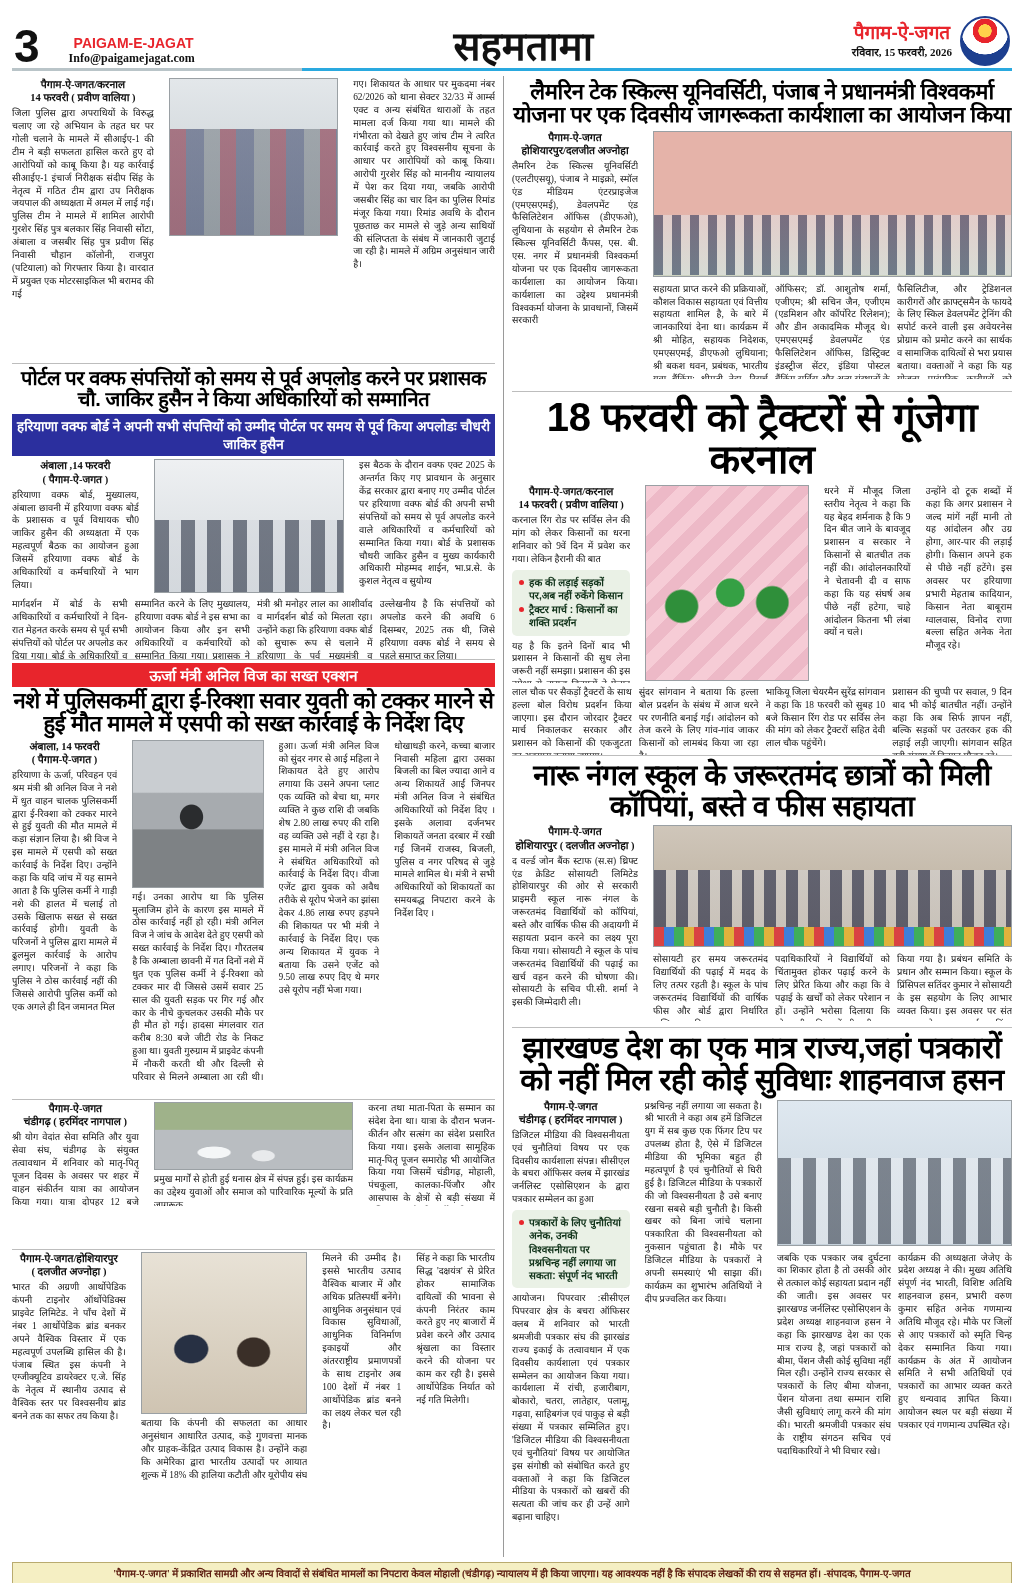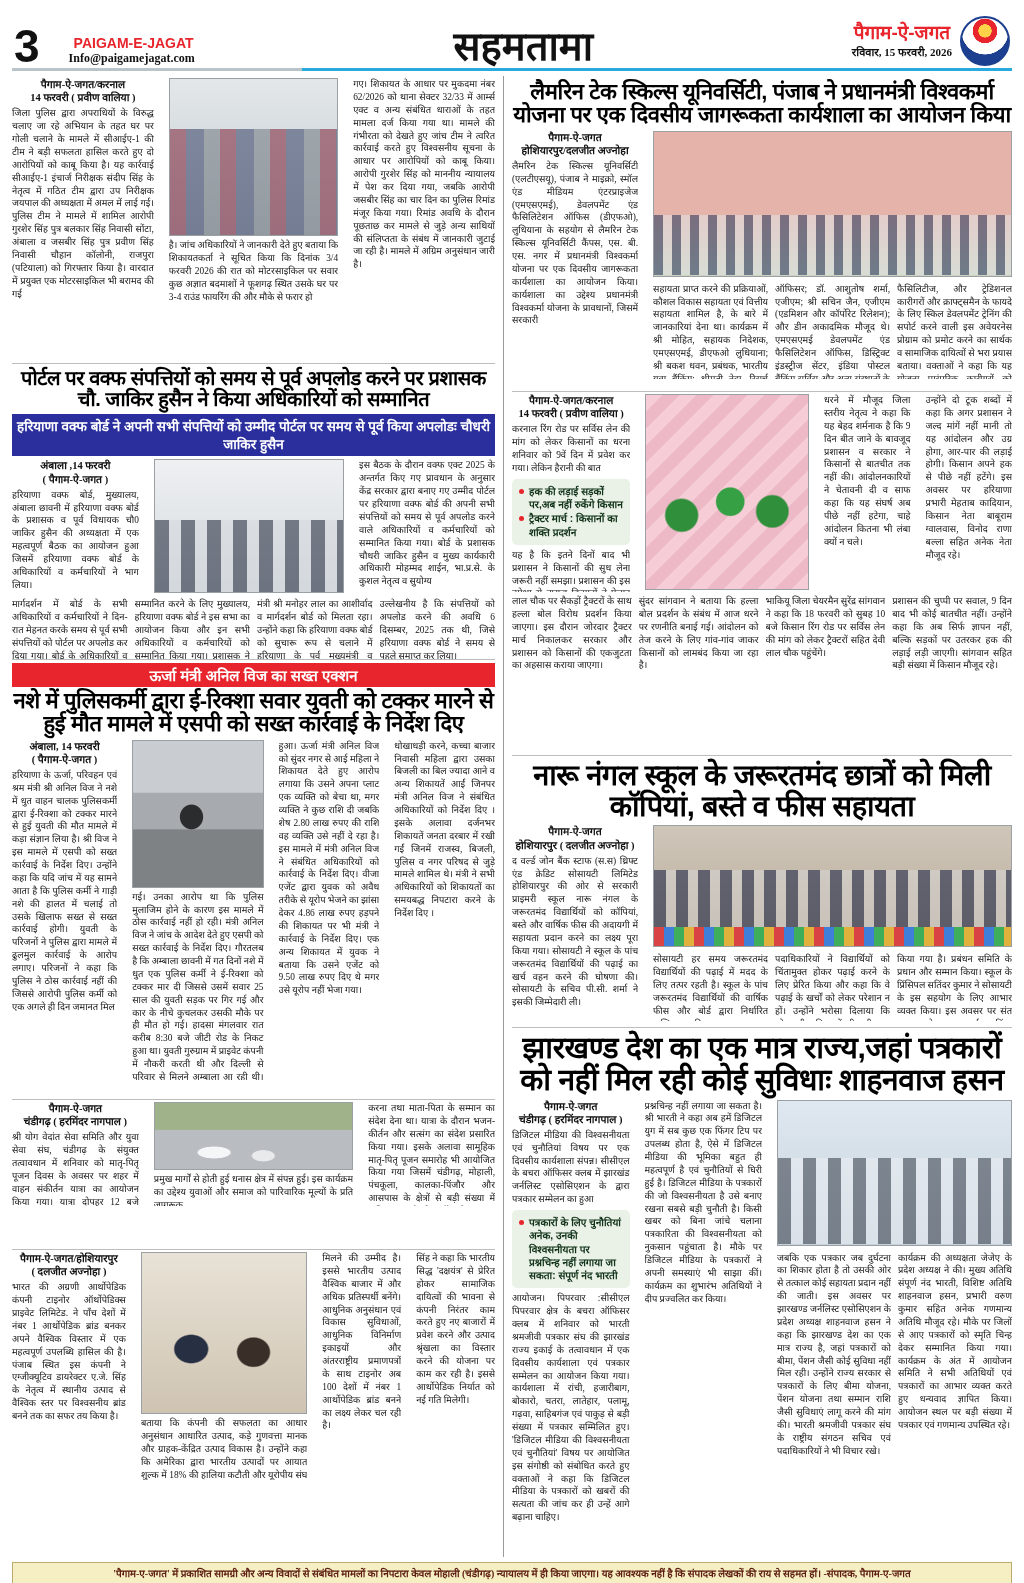--- a/index.html
+++ b/index.html
@@ -90,21 +90,20 @@
         <div class="cols" style="height:236px">
           <div class="col" style="width:31%">
             <div class="byline">
               <span>पैगाम-ऐ-जगत/करनाल</span><br>
               <span>14 फरवरी ( प्रवीण वालिया )</span>
             </div>
             <p class="body">जिला पुलिस द्वारा अपराधियों के विरुद्ध चलाए जा रहे अभियान के तहत घर पर गोली चलाने के मामले में सीआईए-1 की टीम ने बड़ी सफलता हासिल करते हुए दो आरोपियों को काबू किया है। यह कार्रवाई सीआईए-1 इंचार्ज निरीक्षक संदीप सिंह के नेतृत्व में गठित टीम द्वारा उप निरीक्षक जयपाल की अध्यक्षता में अमल में लाई गई। पुलिस टीम ने मामले में शामिल आरोपी गुरशेर सिंह पुत्र बलकार सिंह निवासी सोंटा, अंबाला व जसबीर सिंह पुत्र प्रवीण सिंह निवासी चौहान कॉलोनी, राजपुरा (पटियाला) को गिरफ्तार किया है। वारदात में प्रयुक्त एक मोटरसाइकिल भी बरामद की गई</p>
           </div>
           <div class="vstack" style="width:37%">
             <div class="ph" id="ph-firing" style="height:158px"></div>
-            <p class="body">है। जांच अधिकारियों ने जानकारी देते हुए बताया कि शिकायतकर्ता ने सूचित किया कि दिनांक 3/4 फरवरी 2026 की रात को मोटरसाइकिल पर सवार कुछ अज्ञात बदमाशों ने फूशगढ़ स्थित उसके घर पर 3-4 राउंड फायरिंग की और मौके से फरार हो</p>
           </div>
           <div class="col" style="width:31%">
             <p class="body">गए। शिकायत के आधार पर मुकदमा नंबर 62/2026 को थाना सेक्टर 32/33 में आर्म्स एक्ट व अन्य संबंधित धाराओं के तहत मामला दर्ज किया गया था। मामले की गंभीरता को देखते हुए जांच टीम ने त्वरित कार्रवाई करते हुए विश्वसनीय सूचना के आधार पर आरोपियों को काबू किया। आरोपी गुरशेर सिंह को माननीय न्यायालय में पेश कर दिया गया, जबकि आरोपी जसबीर सिंह का चार दिन का पुलिस रिमांड मंजूर किया गया। रिमांड अवधि के दौरान पूछताछ कर मामले से जुड़े अन्य साथियों की संलिप्तता के संबंध में जानकारी जुटाई जा रही है। मामले में अग्रिम अनुसंधान जारी है।</p>
           </div>
         </div>
       </section>
 
       <section class="art" style="height:288px">
         <h2 class="hl s27">पोर्टल पर वक्फ संपत्तियों को समय से पूर्व अपलोड करने पर प्रशासक चौ. जाकिर हुसैन ने किया अधिकारियों को सम्मानित</h2>
         <div class="strip-blue">हरियाणा वक्फ बोर्ड ने अपनी सभी संपत्तियों को उम्मीद पोर्टल पर समय से पूर्व किया अपलोडः चौधरी जाकिर हुसैन</div>
@@ -228,20 +227,21 @@
                 </div>
               <div class="col" style="width:33%">
                   <p class="body">फैसिलिटीज, और ट्रेडिशनल कारीगरों और क्राफ्ट्समैन के फायदे के लिए स्किल डेवलपमेंट ट्रेनिंग की सपोर्ट करने वाली इस अवेयरनेस प्रोग्राम को प्रमोट करने का सार्थक व सामाजिक दायित्वों से भरा प्रयास बताया। वक्ताओं ने कहा कि यह योजना पारंपरिक कारीगरों को आधुनिक टूल्स, ट्रेनिंग और वित्तीय सहायता उपलब्ध कराती है।</p>
                 </div>
             </div>
           </div>
         </div>
       </section>
 
       <section class="art" style="height:356px">
+        <h2 class="hl s40">18 फरवरी को ट्रैक्टरों से गूंजेगा करनाल</h2>
         <div class="cols" style="height:198px">
           <div class="col" style="width:26%">
             <div class="byline">
               <span>पैगाम-ऐ-जगत/करनाल</span><br>
               <span>14 फरवरी ( प्रवीण वालिया )</span>
             </div>
             <p class="body">करनाल रिंग रोड पर सर्विस लेन की मांग को लेकर किसानों का धरना शनिवार को 9वें दिन में प्रवेश कर गया। लेकिन हैरानी की बात</p>
             <div class="gbox">
               <div class="gi">
                   <span class="gdot"></span>

